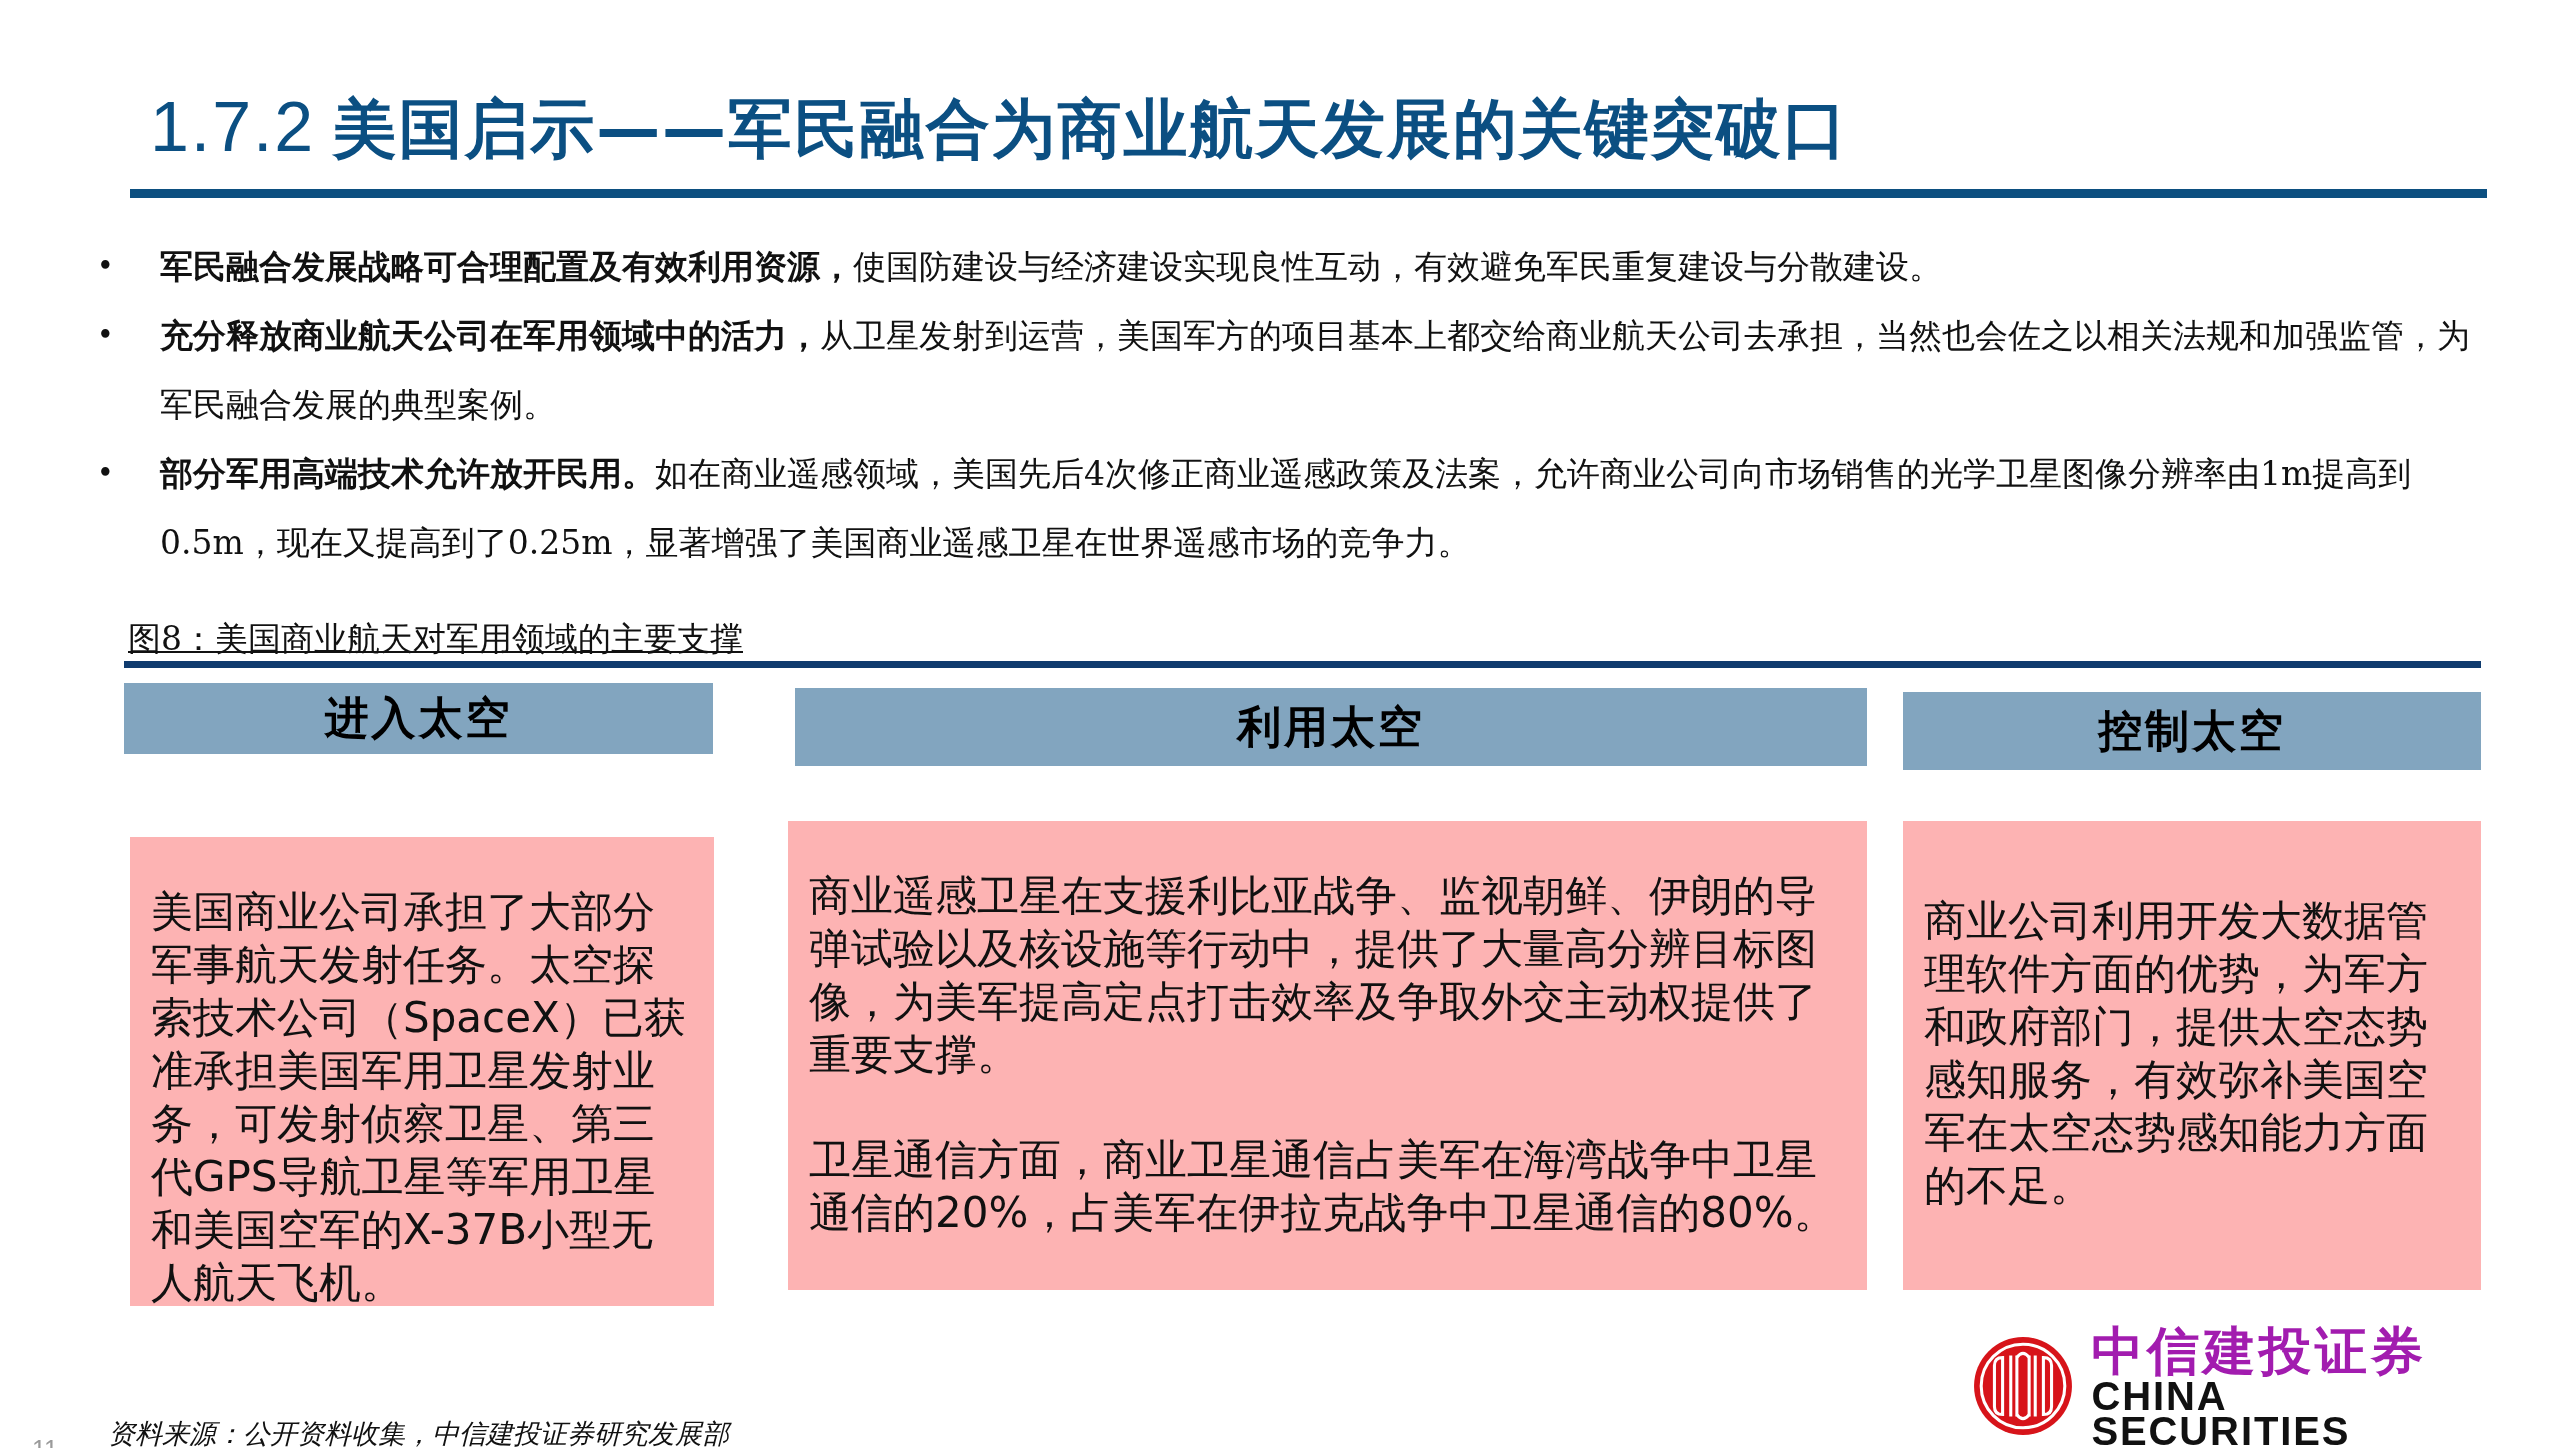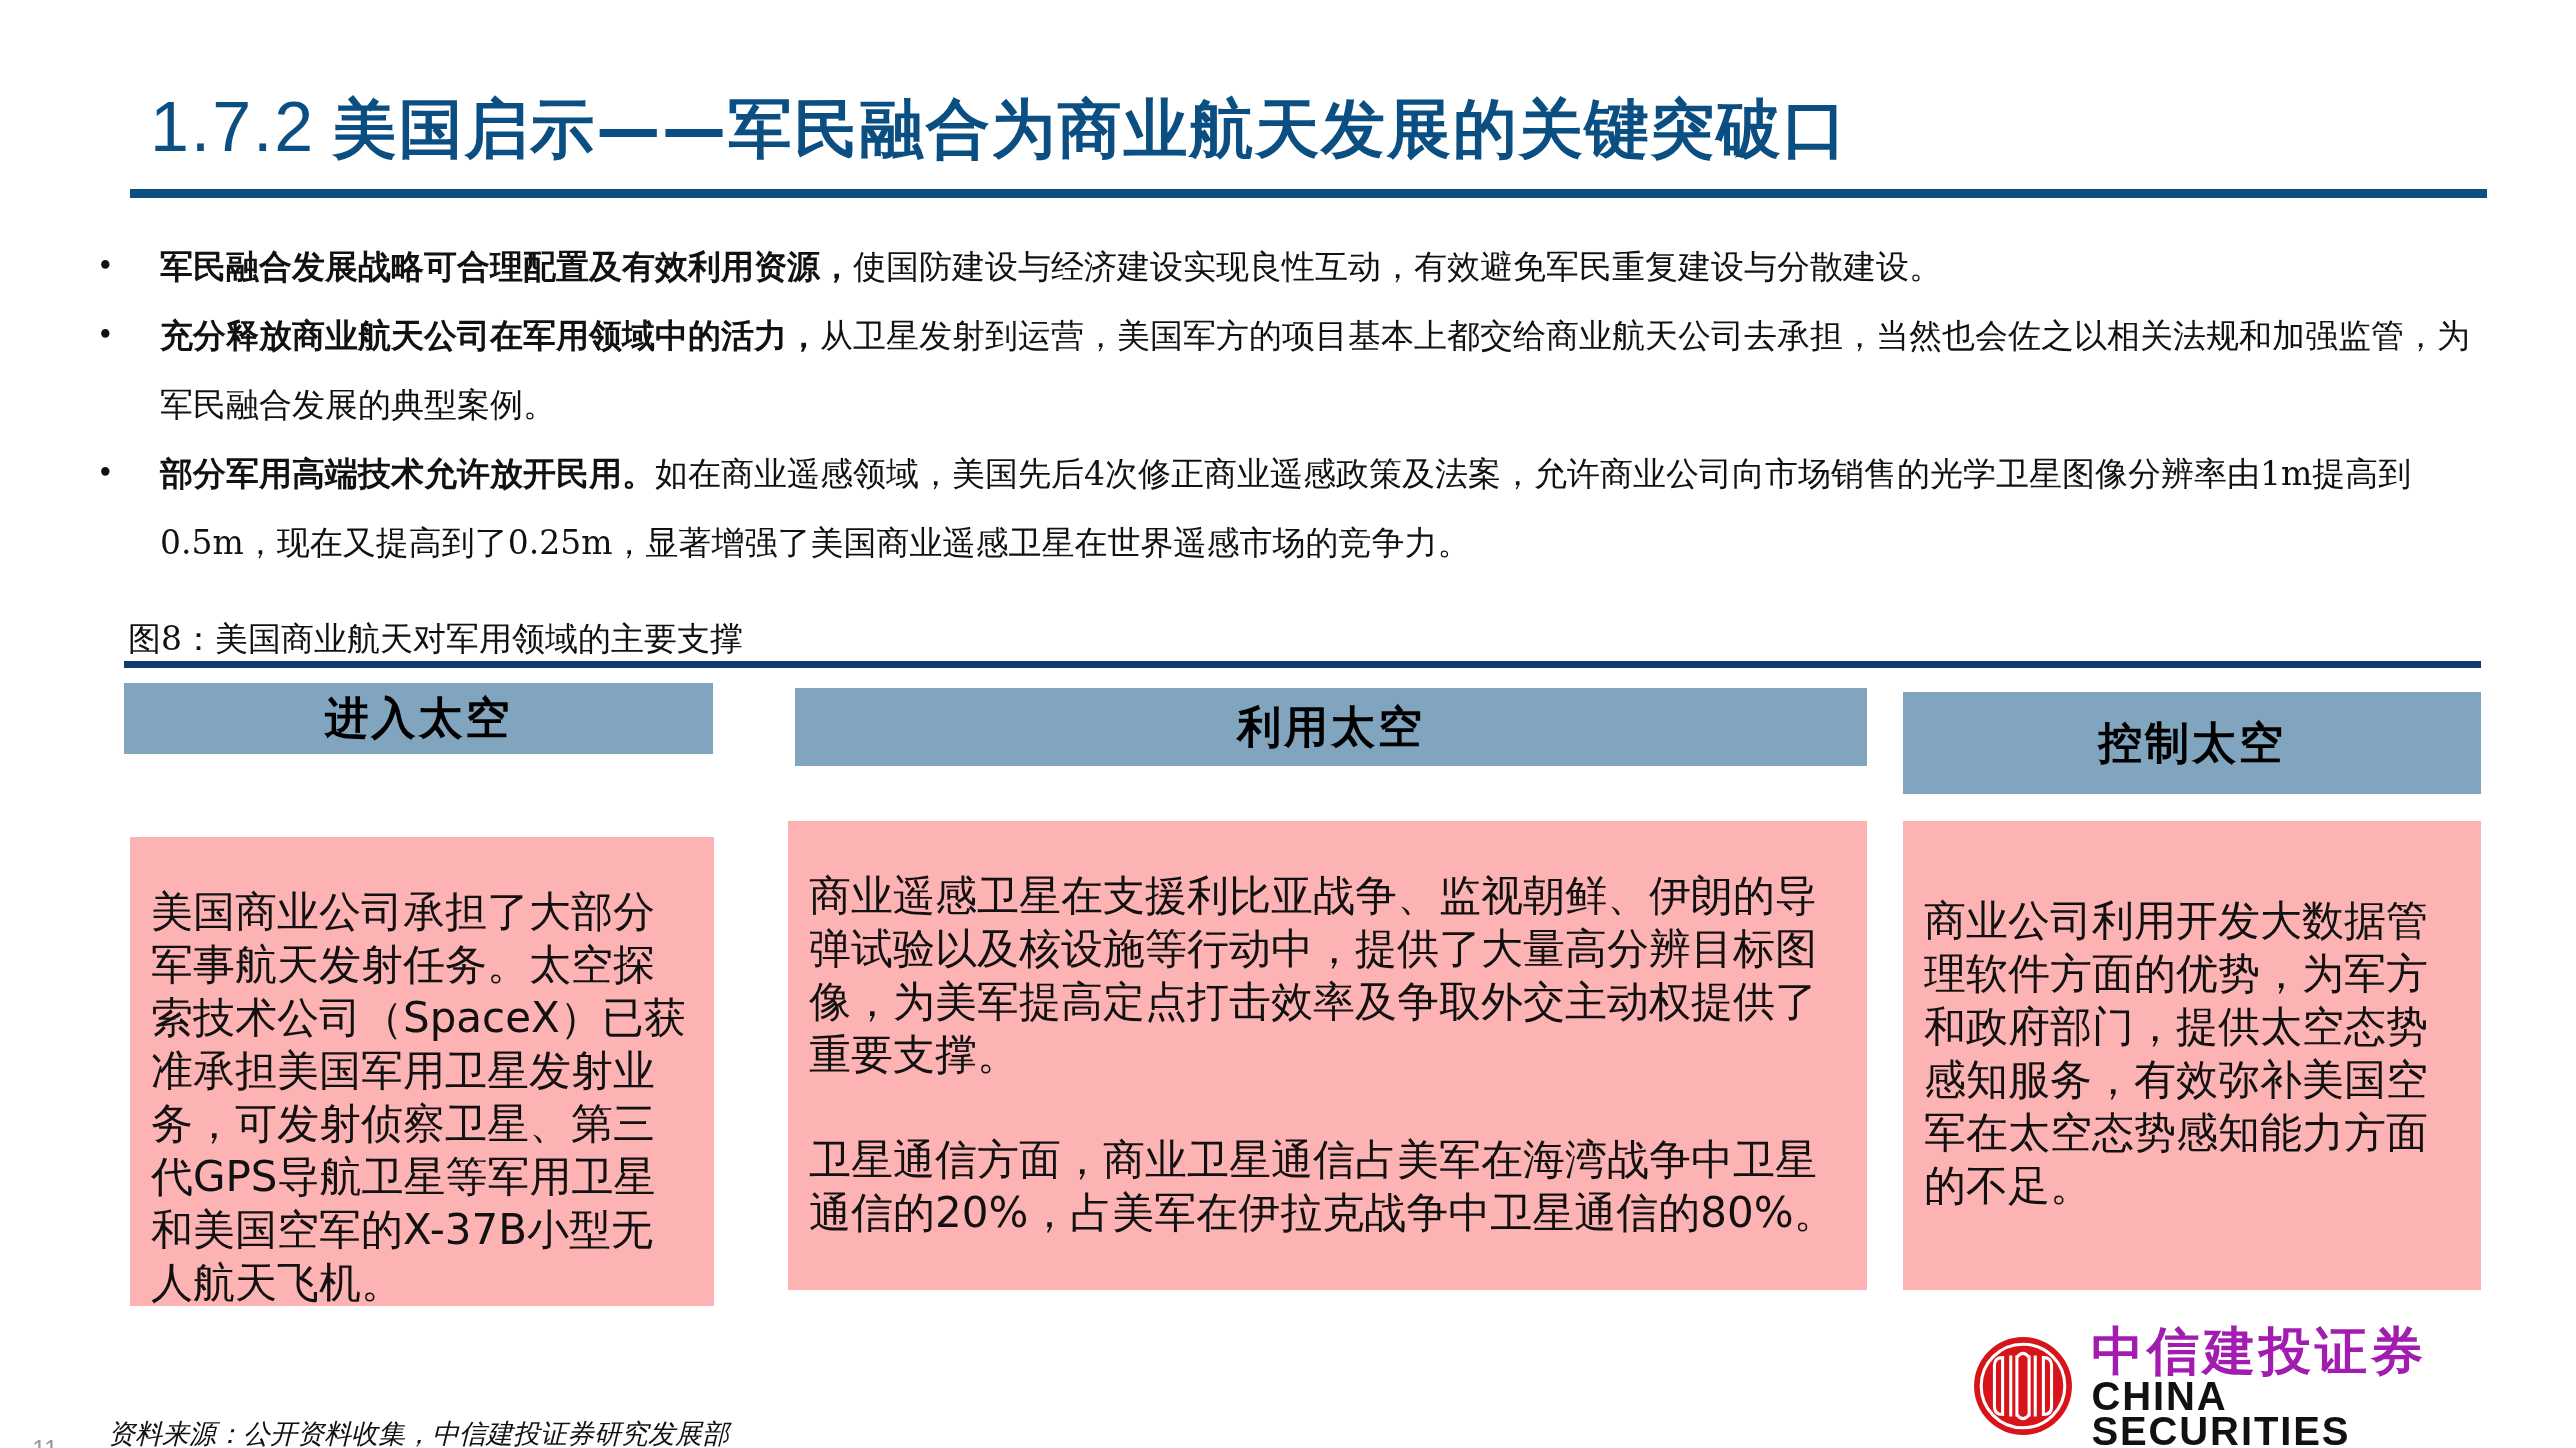--- a/index.html
+++ b/index.html
@@ -12,28 +12,28 @@
   .title-num { font-family:Liberation Sans, sans-serif; font-weight:normal; font-size:70px; margin-right:17.4px; }
   .title-rule { left:130px; top:189px; width:2357px; height:8.7px; background:#0c4f80; }
 
   .bullets { left:92px; top:232px; width:2395px; }
   .bullet { position:relative; padding-left:68px; font-family:"DejaVu Serif","Liberation Serif",serif;
             font-size:33px; line-height:69px; color:#111; }
   .bullet .dot { position:absolute; left:4.8px; top:0; font-size:29px; }
   .bullet b { font-weight:bold; }
 
   .caption { left:128px; top:618px; font-size:33px; font-family:"DejaVu Serif","Liberation Serif",serif;
-             color:#111; text-decoration-thickness:1.9px; white-space:nowrap; line-height:41px;}
+             color:#111; text-decoration:underline; text-decoration-thickness:1.9px; white-space:nowrap; line-height:41px;}
   .caption-rule { left:124px; top:661px; width:2357px; height:6.8px; background:#0f3b6e; }
 
   .hbox { background:#82a5bf; display:flex; align-items:center; justify-content:center;
           font-size:44px; font-weight:bold; color:#000; letter-spacing:2.9px; }
   .hbox1 { left:124px; top:683px; width:589px; height:71px; }
   .hbox2 { left:795px; top:688px; width:1072px; height:78px; }
-  .hbox3 { left:1903px; top:692px; width:578px; height:102px; }
+  .hbox3 { left:1903px; top:692px; width:578px; height:78px; }
 
   .pbox { background:#fdb3b3; box-sizing:border-box; font-size:42px; line-height:53px; color:#111; }
   .pbox1 { left:130px; top:821px; width:584px; height:469px; padding:48px 21px 0 21px;margin-top:16px; }
   .pbox2 { left:788px; top:821px; width:1079px; height:469px; padding:48px 21px 16px 21px; }
   .pbox3 { left:1903px; top:821px; width:578px; height:469px; padding:73px 21px 0 21px; }
   .pbox p { margin:0; }
   .pbox p + p { margin-top:52px; }
 
   .logo { left:1972px; top:1335px; width:526px; height:102px; display:flex; align-items:center; }
   .logo-mark { width:102px; height:102px; flex:0 0 auto; }

